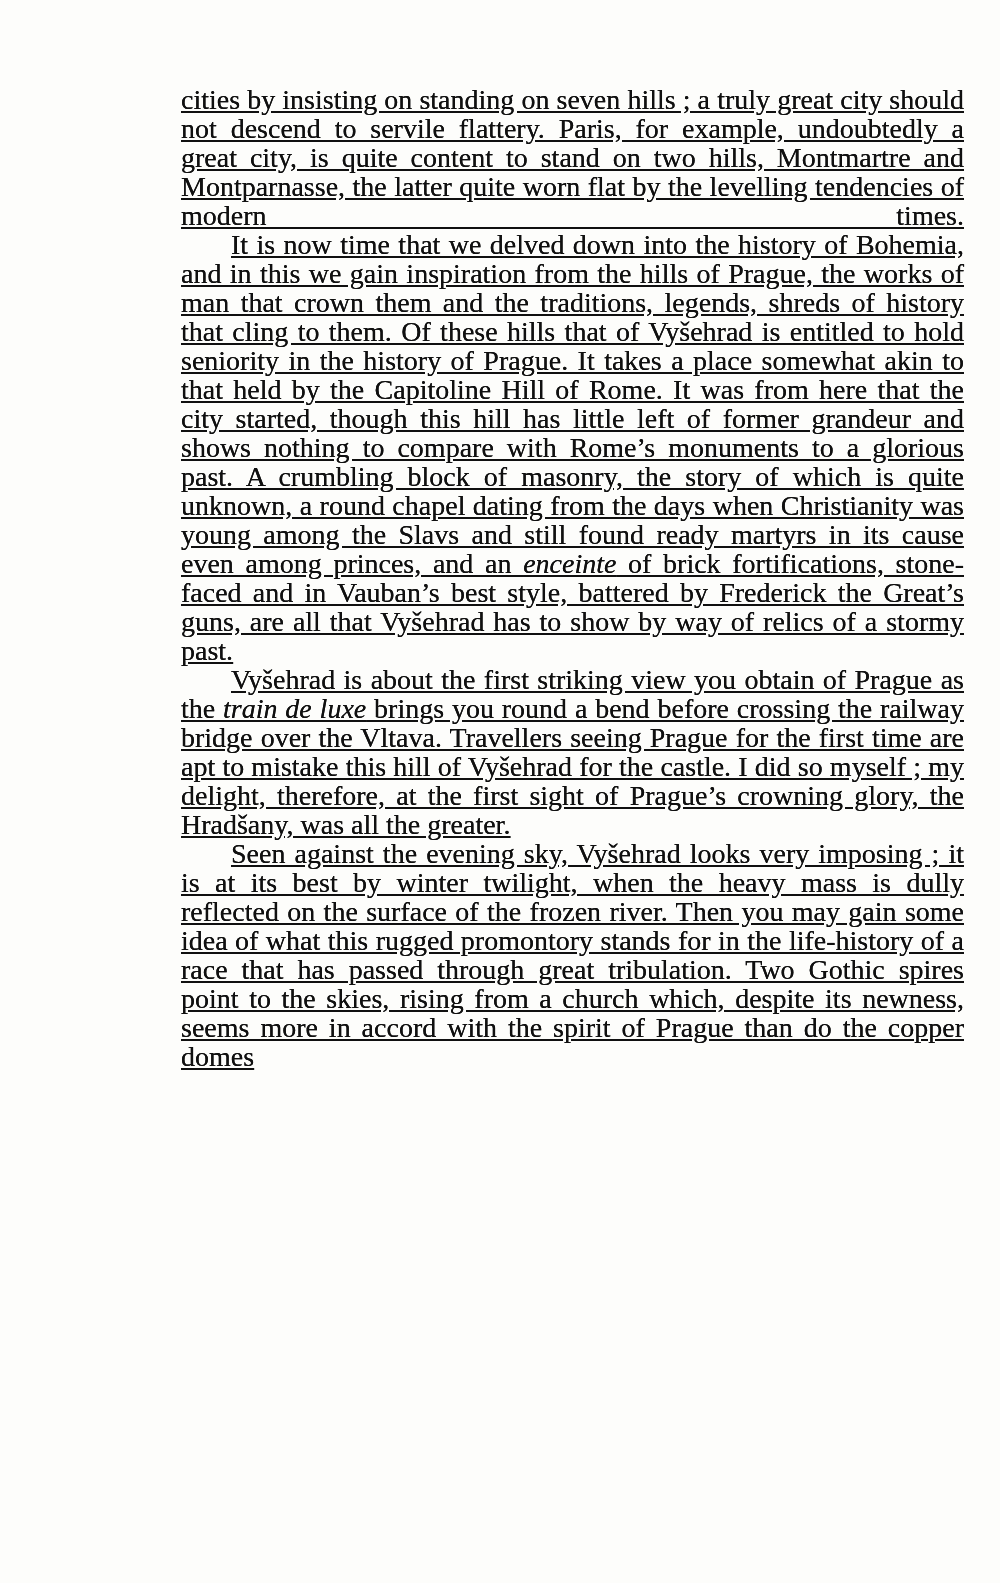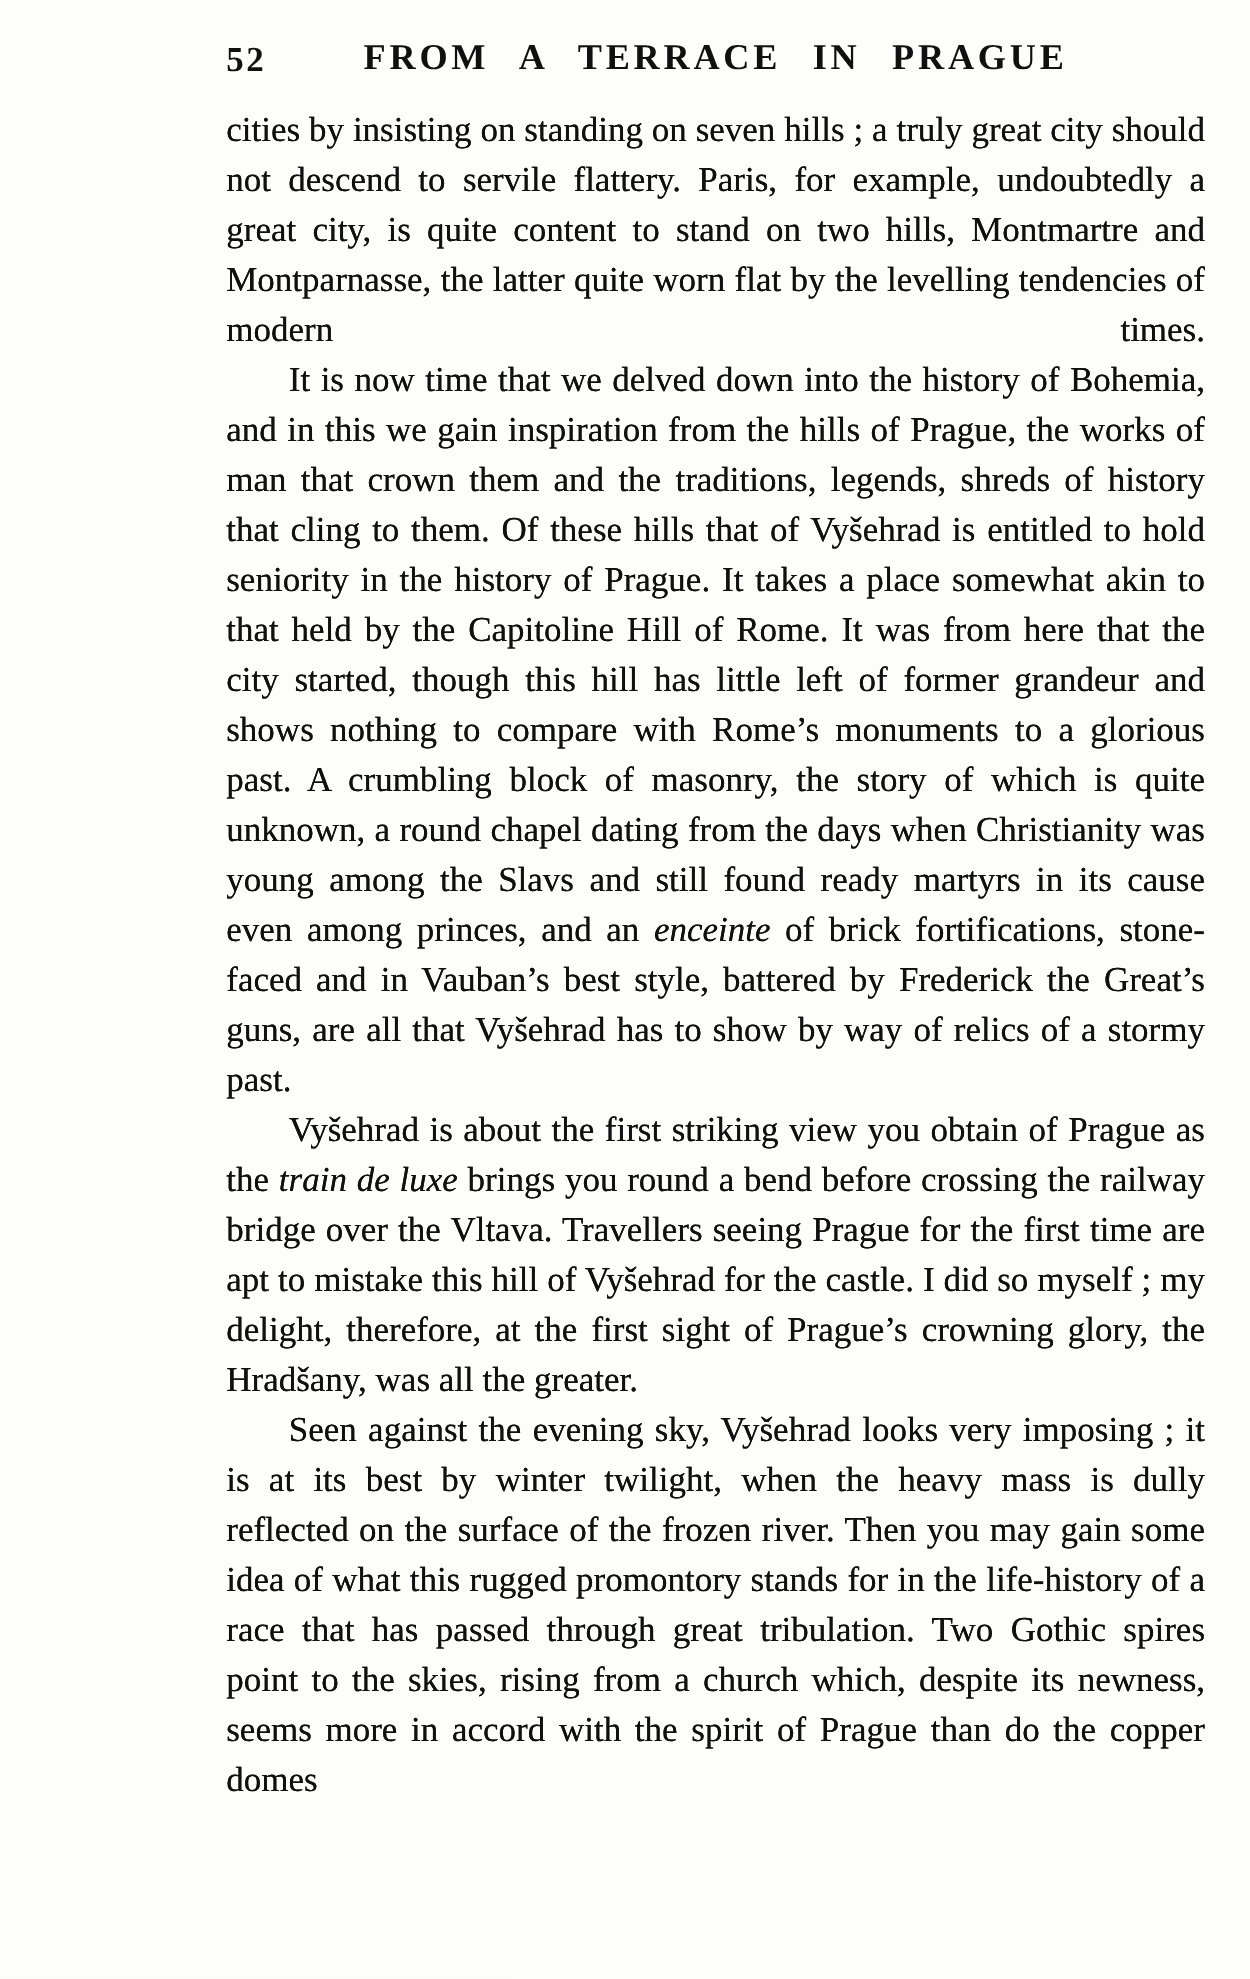--- a/index.html
+++ b/index.html
@@ -42,47 +42,44 @@
     letter-spacing: 3px;
     word-spacing: 15px;
     white-space: nowrap;
   }
   .text-block {
     position: absolute;
     top: 85px;
     left: 181px;
     width: 783px;
     font-size: 28px;
-    line-height: 40px;
+    line-height: 29px;
     text-align: justify;
     text-shadow: 0 0 0.45px currentColor; 
+    text-decoration: underline;
   }
   .text-block p {
     margin: 0;
     padding: 0;
   }
   .text-block p.indent {
     text-indent: 50px;
   }
   .text-block p.fill-last {
     text-align-last: justify;
   }
   .italic {
     font-style: italic;
   }
 </style>
 </head>
 <body>
 
 <div class="page">
 
-  <header class="running-header">
-    <span class="page-number">52</span>
-    <div class="header-title">FROM A TERRACE IN PRAGUE</div>
-  </header>
 
   <main class="text-block">
       <p class="fill-last"><span>cities by insisting on standing on seven hills ; a truly great city should not descend to servile flattery. Paris, for example, undoubtedly a great city, is quite content to stand on two hills, Montmartre and Montparnasse, the latter quite worn flat by the levelling tendencies of modern times.</span></p>
       <p class="indent"><span>It is now time that we delved down into the history of Bohemia, and in this we gain inspiration from the hills of Prague, the works of man that crown them and the traditions, legends, shreds of history that cling to them. Of these hills that of Vyšehrad is entitled to hold seniority in the history of Prague. It takes a place somewhat akin to that held by the Capitoline Hill of Rome. It was from here that the city started, though this hill has little left of former grandeur and shows nothing to compare with Rome’s monuments to a glorious past. A crumbling block of masonry, the story of which is quite unknown, a round chapel dating from the days when Christianity was young among the Slavs and still found ready martyrs in its cause even among princes, and an </span><span class="italic">enceinte</span><span> of brick fortifications, stone-faced and in Vauban’s best style, battered by Frederick the Great’s guns, are all that Vyšehrad has to show by way of relics of a stormy past.</span></p>
       <p class="indent"><span>Vyšehrad is about the first striking view you obtain of Prague as the </span><span class="italic">train de luxe</span><span> brings you round a bend before crossing the railway bridge over the Vltava. Travellers seeing Prague for the first time are apt to mistake this hill of Vyšehrad for the castle. I did so myself ; my delight, therefore, at the first sight of Prague’s crowning glory, the Hradšany, was all the greater.</span></p>
       <p class="indent fill-last"><span>Seen against the evening sky, Vyšehrad looks very imposing ; it is at its best by winter twilight, when the heavy mass is dully reflected on the surface of the frozen river. Then you may gain some idea of what this rugged promontory stands for in the life-history of a race that has passed through great tribulation. Two Gothic spires point to the skies, rising from a church which, despite its newness, seems more in accord with the spirit of Prague than do the copper domes</span></p>
     </main>
 
 </div>
 

